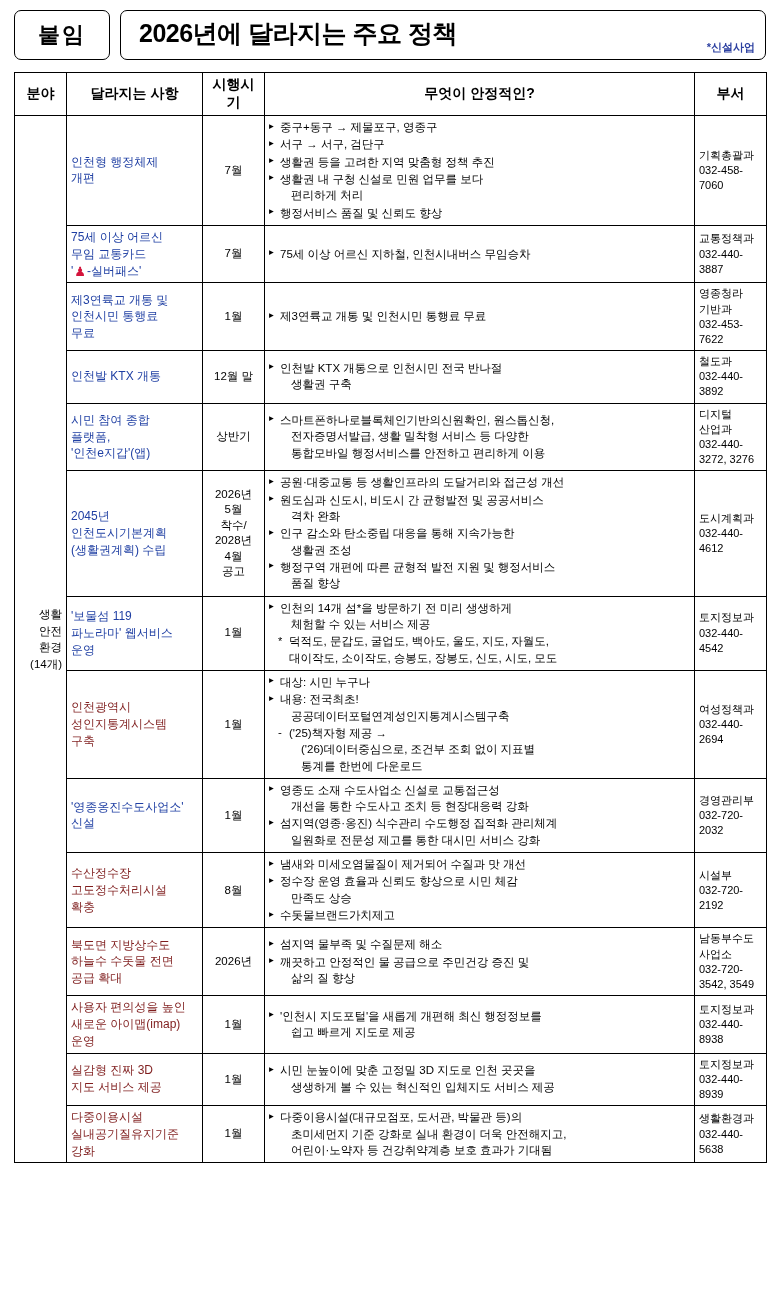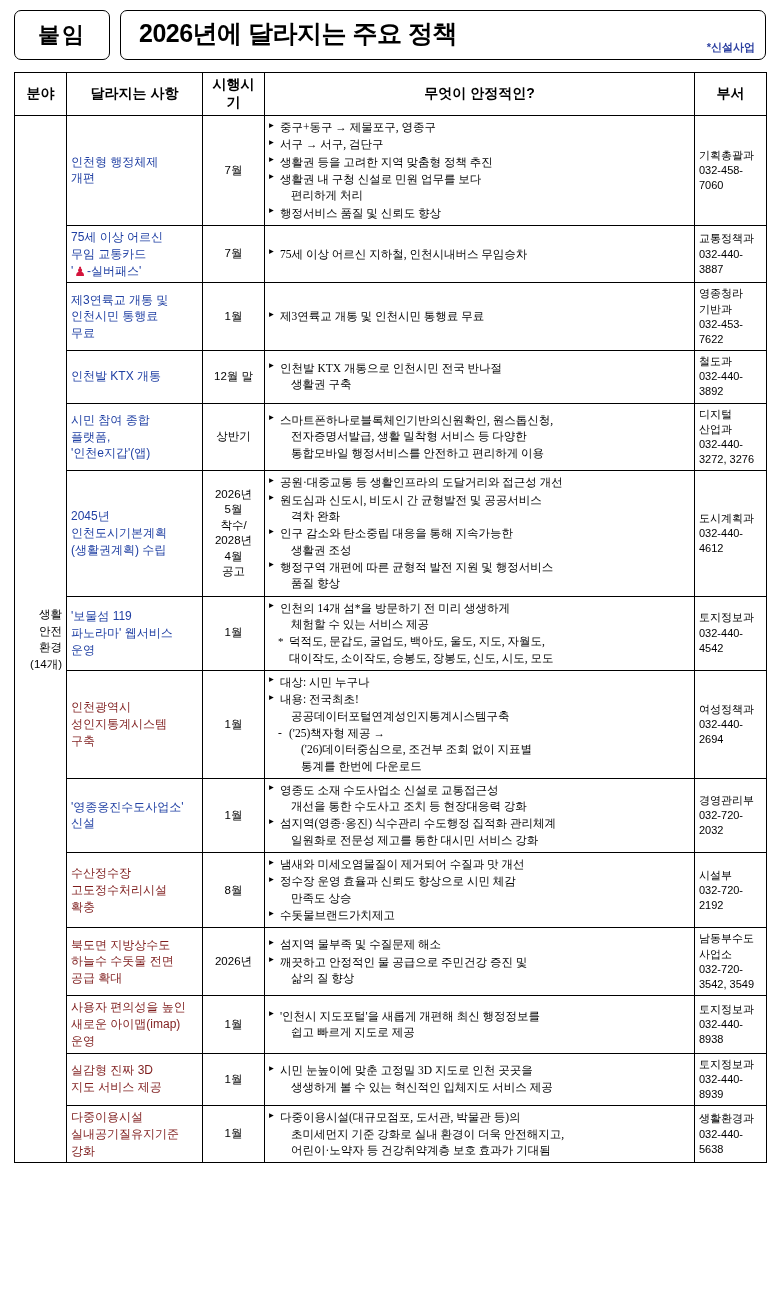--- a/index.html
+++ b/index.html
@@ -99,21 +99,20 @@
   td.change.plain { color: #7f1d1d; }
   td.when {
     text-align: center;
     font-size: 11.5px;
     line-height: 1.35;
   }
   td.benefit {
     font-size: 11.5px;
     line-height: 1.42;
     padding-left: 5px;
-    font-family: Liberation Serif, serif;
   }
   td.dept {
     text-align: left;
     font-size: 11px;
     line-height: 1.38;
   }
 
   ul.bullets {
     margin: 0;
     padding: 0;

